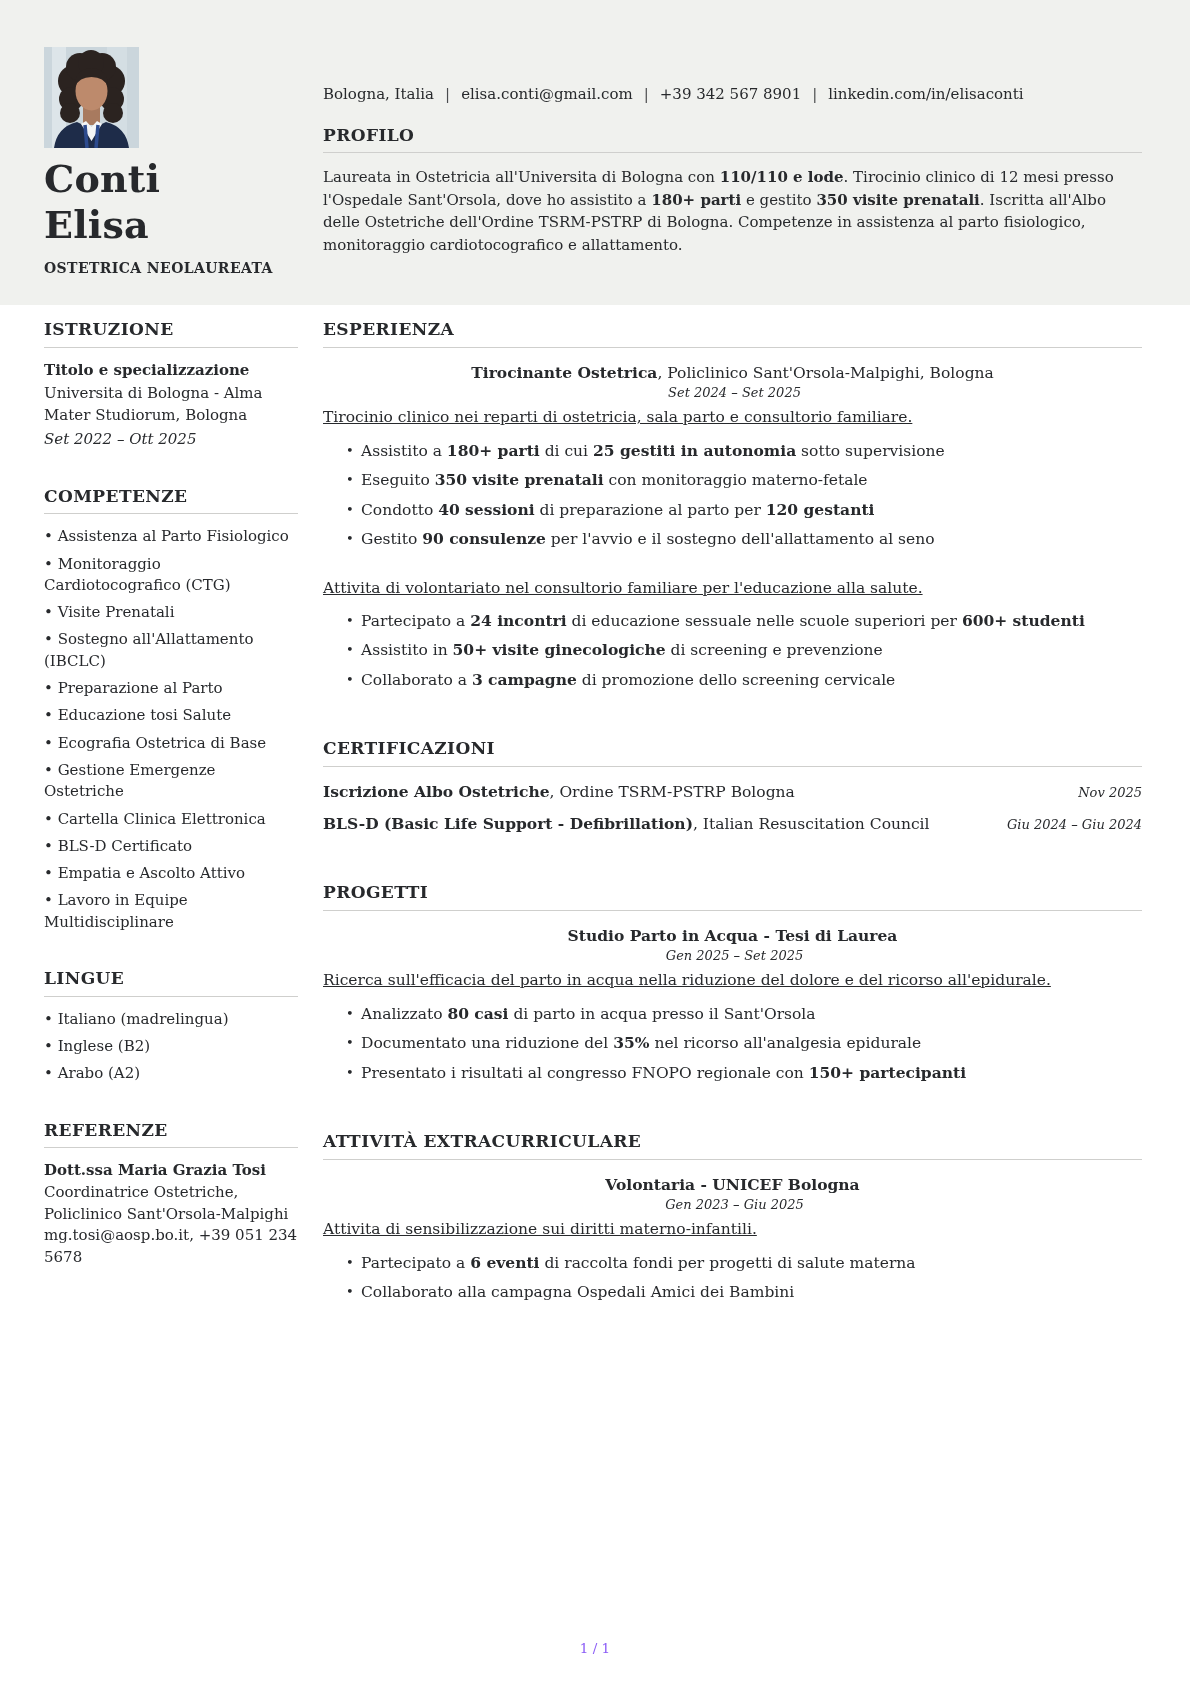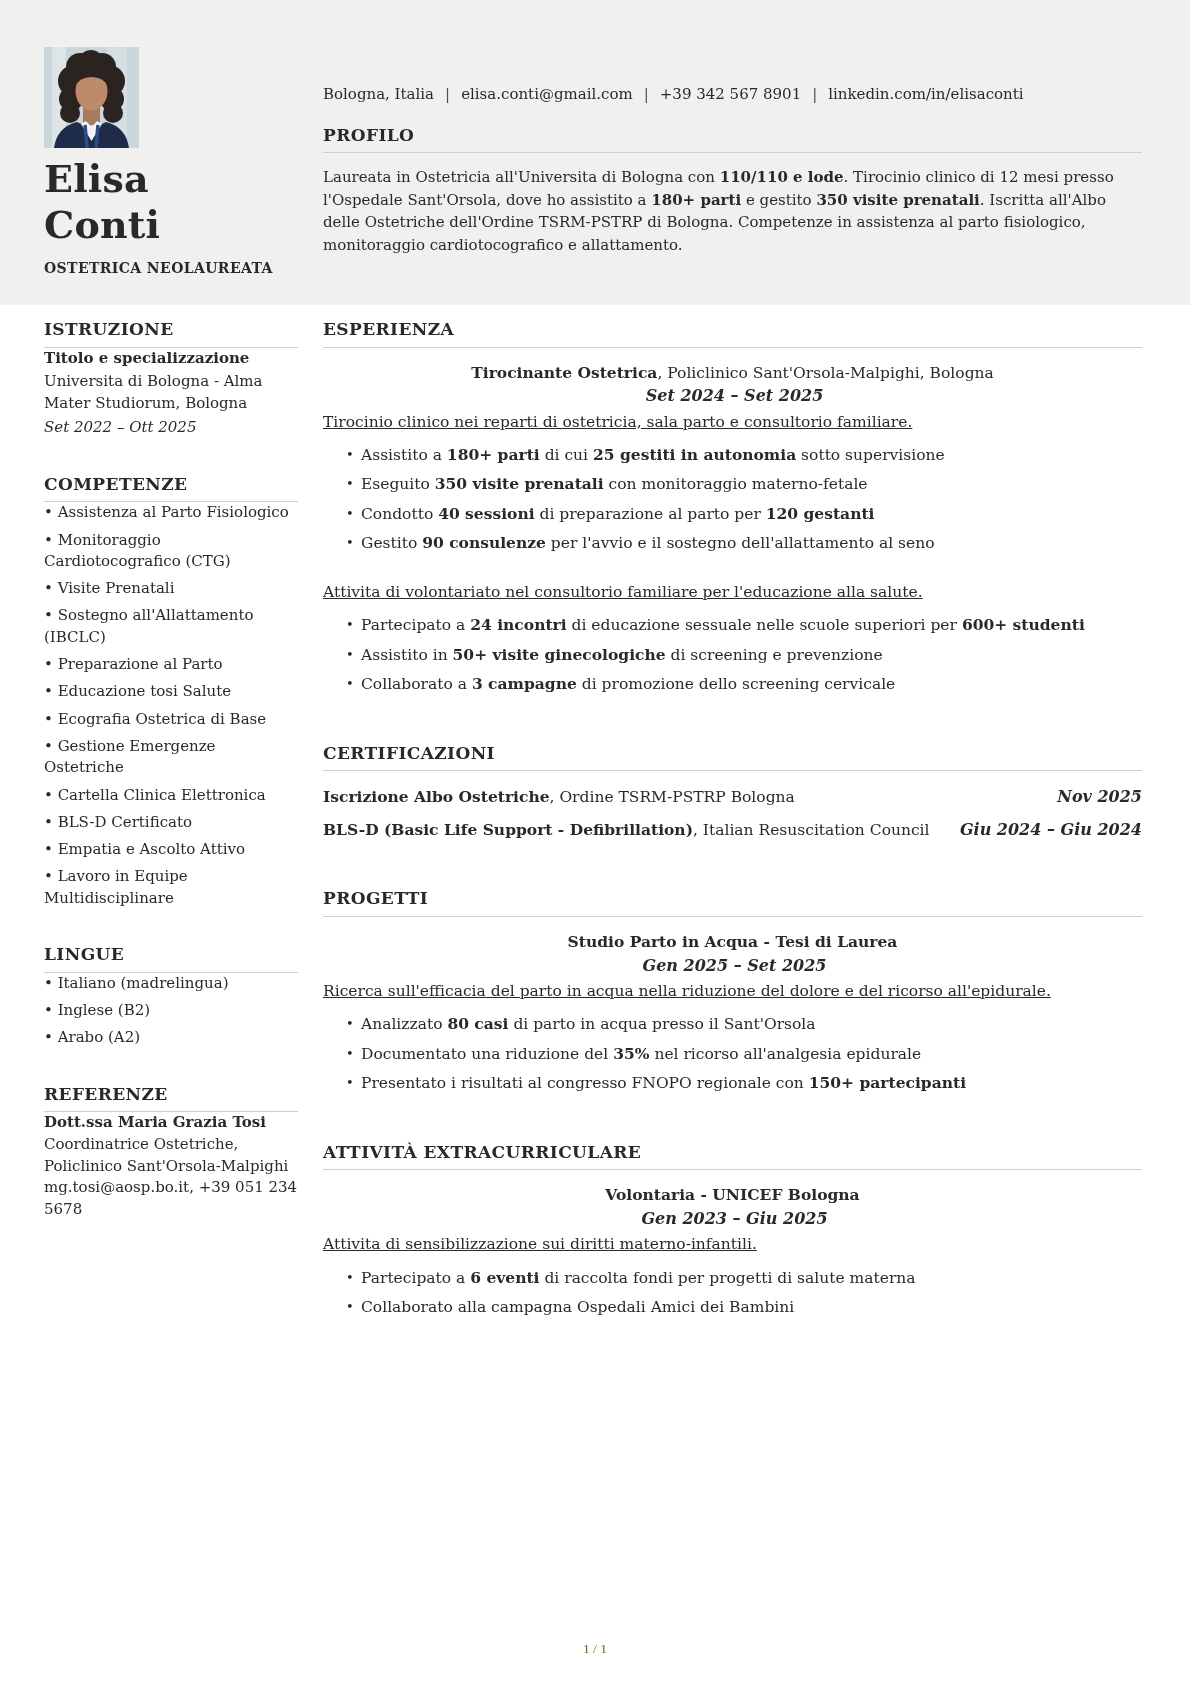--- a/index.html
+++ b/index.html
@@ -32,42 +32,42 @@
   }
   .head-main .sec-h{margin-top:17px;}
   .profile-text{margin:13px 0 0 0;font-size:15px;line-height:1.5;}
   
   .body{display:flex;gap:25px;padding:12px 48px 0 44px;}
   .sidebar{width:254px;flex:none;font-size:15px;}
   .main{flex:1;min-width:0;}
   section{margin:0;}
   .sidebar section + section{margin-top:33px;}
   .main section + section{margin-top:45px;}
-  .sidebar .sec-h{margin-bottom:0;}
+  .sidebar .sec-h{margin-bottom:12px;}
   .main .sec-h{margin-bottom:14px;}
   .edu div{margin:0 0 2px 0;line-height:1.45;}
   .plain-list{list-style:none;margin:0;padding:0;}
   .plain-list li{margin:0 0 6px 0;line-height:1.42;hyphens:auto;overflow-wrap:break-word;}
   .plain-list li::before{content:"\2022\00a0";}
   .ref div{line-height:1.45;}
   
   .entry + .entry{margin-top:26px;}
   .entry-head{display:flex;align-items:center;flex-direction:column;}
   .entry-title{flex:1;min-width:0;line-height:1.4;}
-  .date{flex:none;margin-left:4px;font-style:italic;font-size:16px;white-space:nowrap;font-weight:bold;}
+  .date{flex:none;margin-left:4px;font-style:italic;font-size:13px;white-space:nowrap;}
   .entry-desc{margin:3px 0 0 0;line-height:1.45;text-decoration:underline;}
   .bullets{list-style:none;margin:11px 0 0 0;padding:0;}
   .bullets li{position:relative;padding-left:38px;margin:0 0 7px 0;line-height:1.45;}
   .bullets li::before{content:"\2022";position:absolute;left:23px;top:0;font-size:13px;line-height:22px;}
   .cert-row{display:flex;align-items:baseline;margin:0 0 9px 0;}
   .cert-row .cert-text{flex:1;min-width:0;line-height:1.45;}
   
   .footer{
     position:absolute;left:0;bottom:24px;width:100%;text-align:center;
-    font-size:13.5px;color:#4d7c0f;font-family:Liberation Serif, serif;
+    font-size:13.5px;color:#8b5cf6;
   }
 </style>
 </head>
 <body>
 
 <div class="page">
 
   <header class="band">
     <div class="id-col">
       <div class="photo">
@@ -87,22 +87,22 @@
           <rect x="39" y="56" width="17" height="22" fill="#a87a5f"></rect>
           <ellipse cx="47.5" cy="44" rx="16" ry="19.5" fill="#bd8a6c"></ellipse>
           <path d="M31 40 Q30 22 47.5 21 Q65 22 64 40 Q60 30 47.5 30 Q35 30 31 40 Z" fill="#2b2320"></path>
           <path d="M10 101 Q13 80 33 75 L47.5 82 L62 75 Q82 80 85 101 Z" fill="#1e2c49"></path>
           <path d="M37 77 L47.5 94 L58 77 L53 74 L47.5 80 L42 74 Z" fill="#f3f4f5"></path>
           <path d="M41 78 L43 101" stroke="#2d4b8e" stroke-width="3.5" fill="none"></path>
           <path d="M54 78 L52 101" stroke="#2d4b8e" stroke-width="3.5" fill="none"></path>
         </svg>
       </div>
       <h1 class="name">
+        <span>Conti</span>
         <span>Elisa</span>
-        <span>Conti</span>
       </h1>
       <div class="role">OSTETRICA NEOLAUREATA</div>
     </div>
 
     <div class="head-main">
       <div class="contact">
         <span>Bologna, Italia</span><span class="sep">|</span><span>elisa.conti@gmail.com</span><span class="sep">|</span><span>+39 342 567 8901</span><span class="sep">|</span><span>linkedin.com/in/elisaconti</span>
       </div>
       <h2 class="sec-h">PROFILO</h2>
       <p class="profile-text"><span>Laureata in Ostetricia all'Universita di Bologna con </span><span class="b">110/110 e lode</span><span>. Tirocinio clinico di 12 mesi presso l'Ospedale Sant'Orsola, dove ho assistito a </span><span class="b">180+ parti</span><span> e gestito </span><span class="b">350 visite prenatali</span><span>. Iscritta all'Albo delle Ostetriche dell'Ordine TSRM-PSTRP di Bologna. Competenze in assistenza al parto fisiologico, monitoraggio cardiotocografico e allattamento.</span></p>

